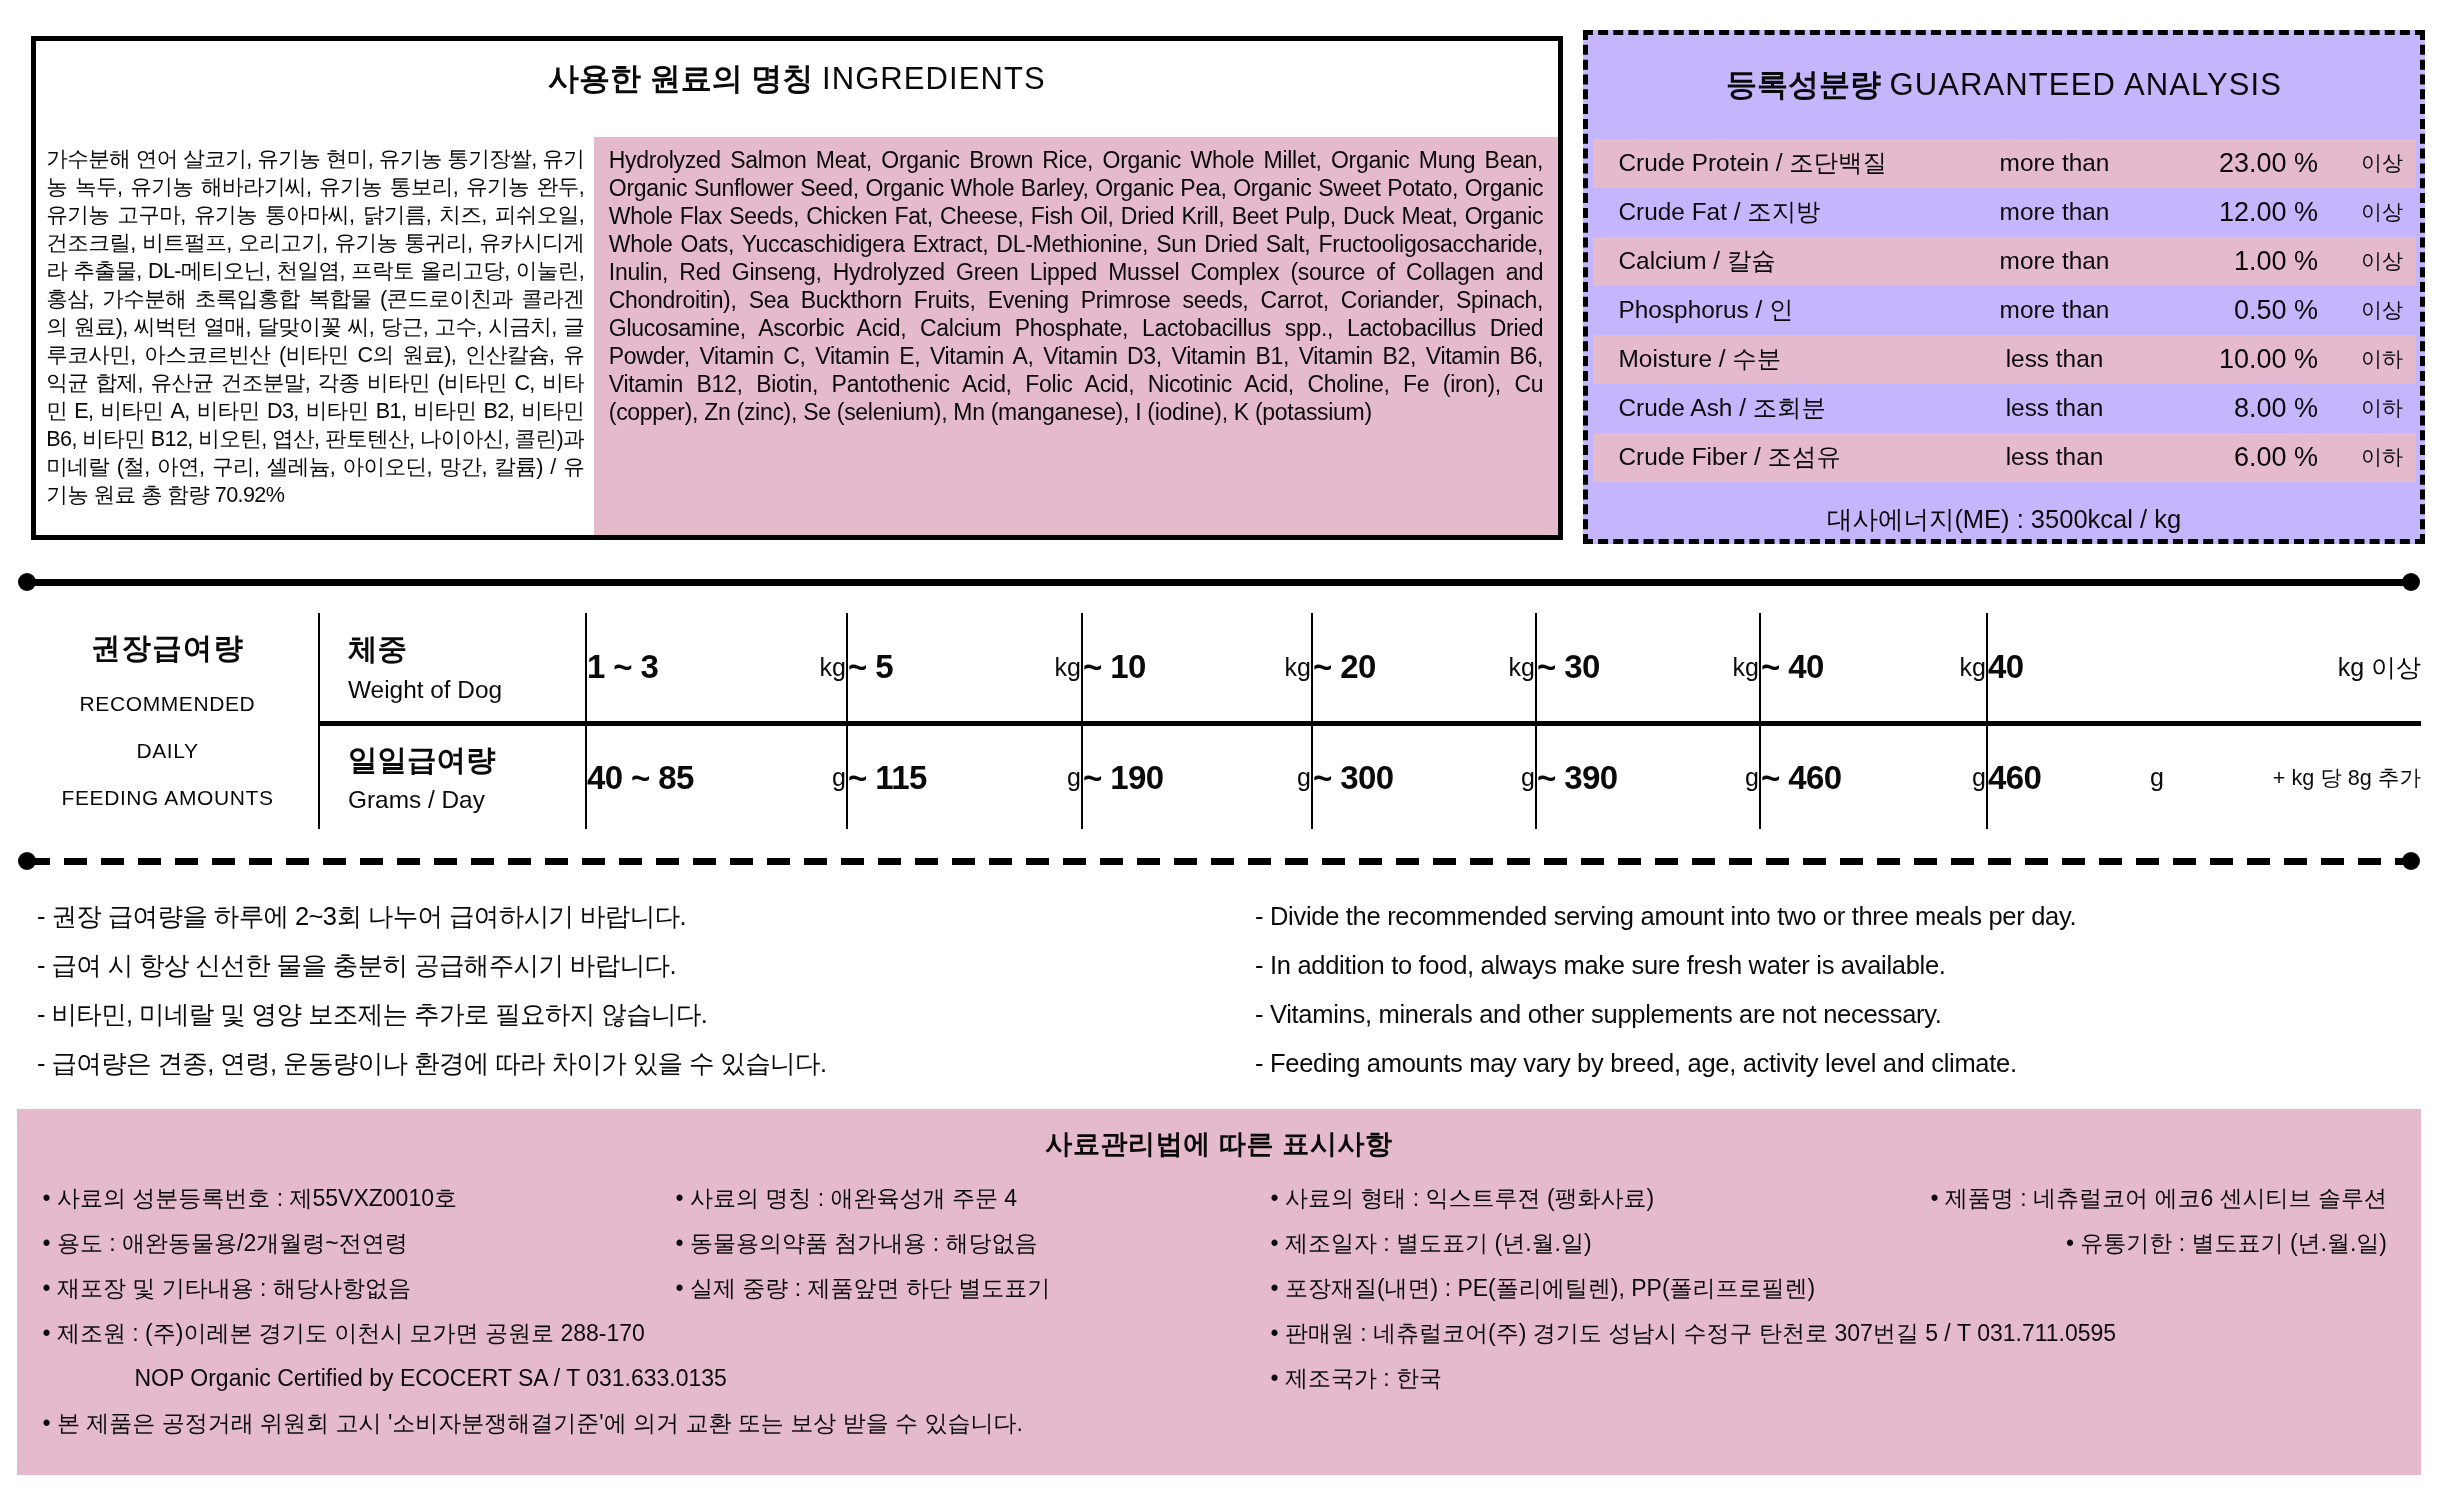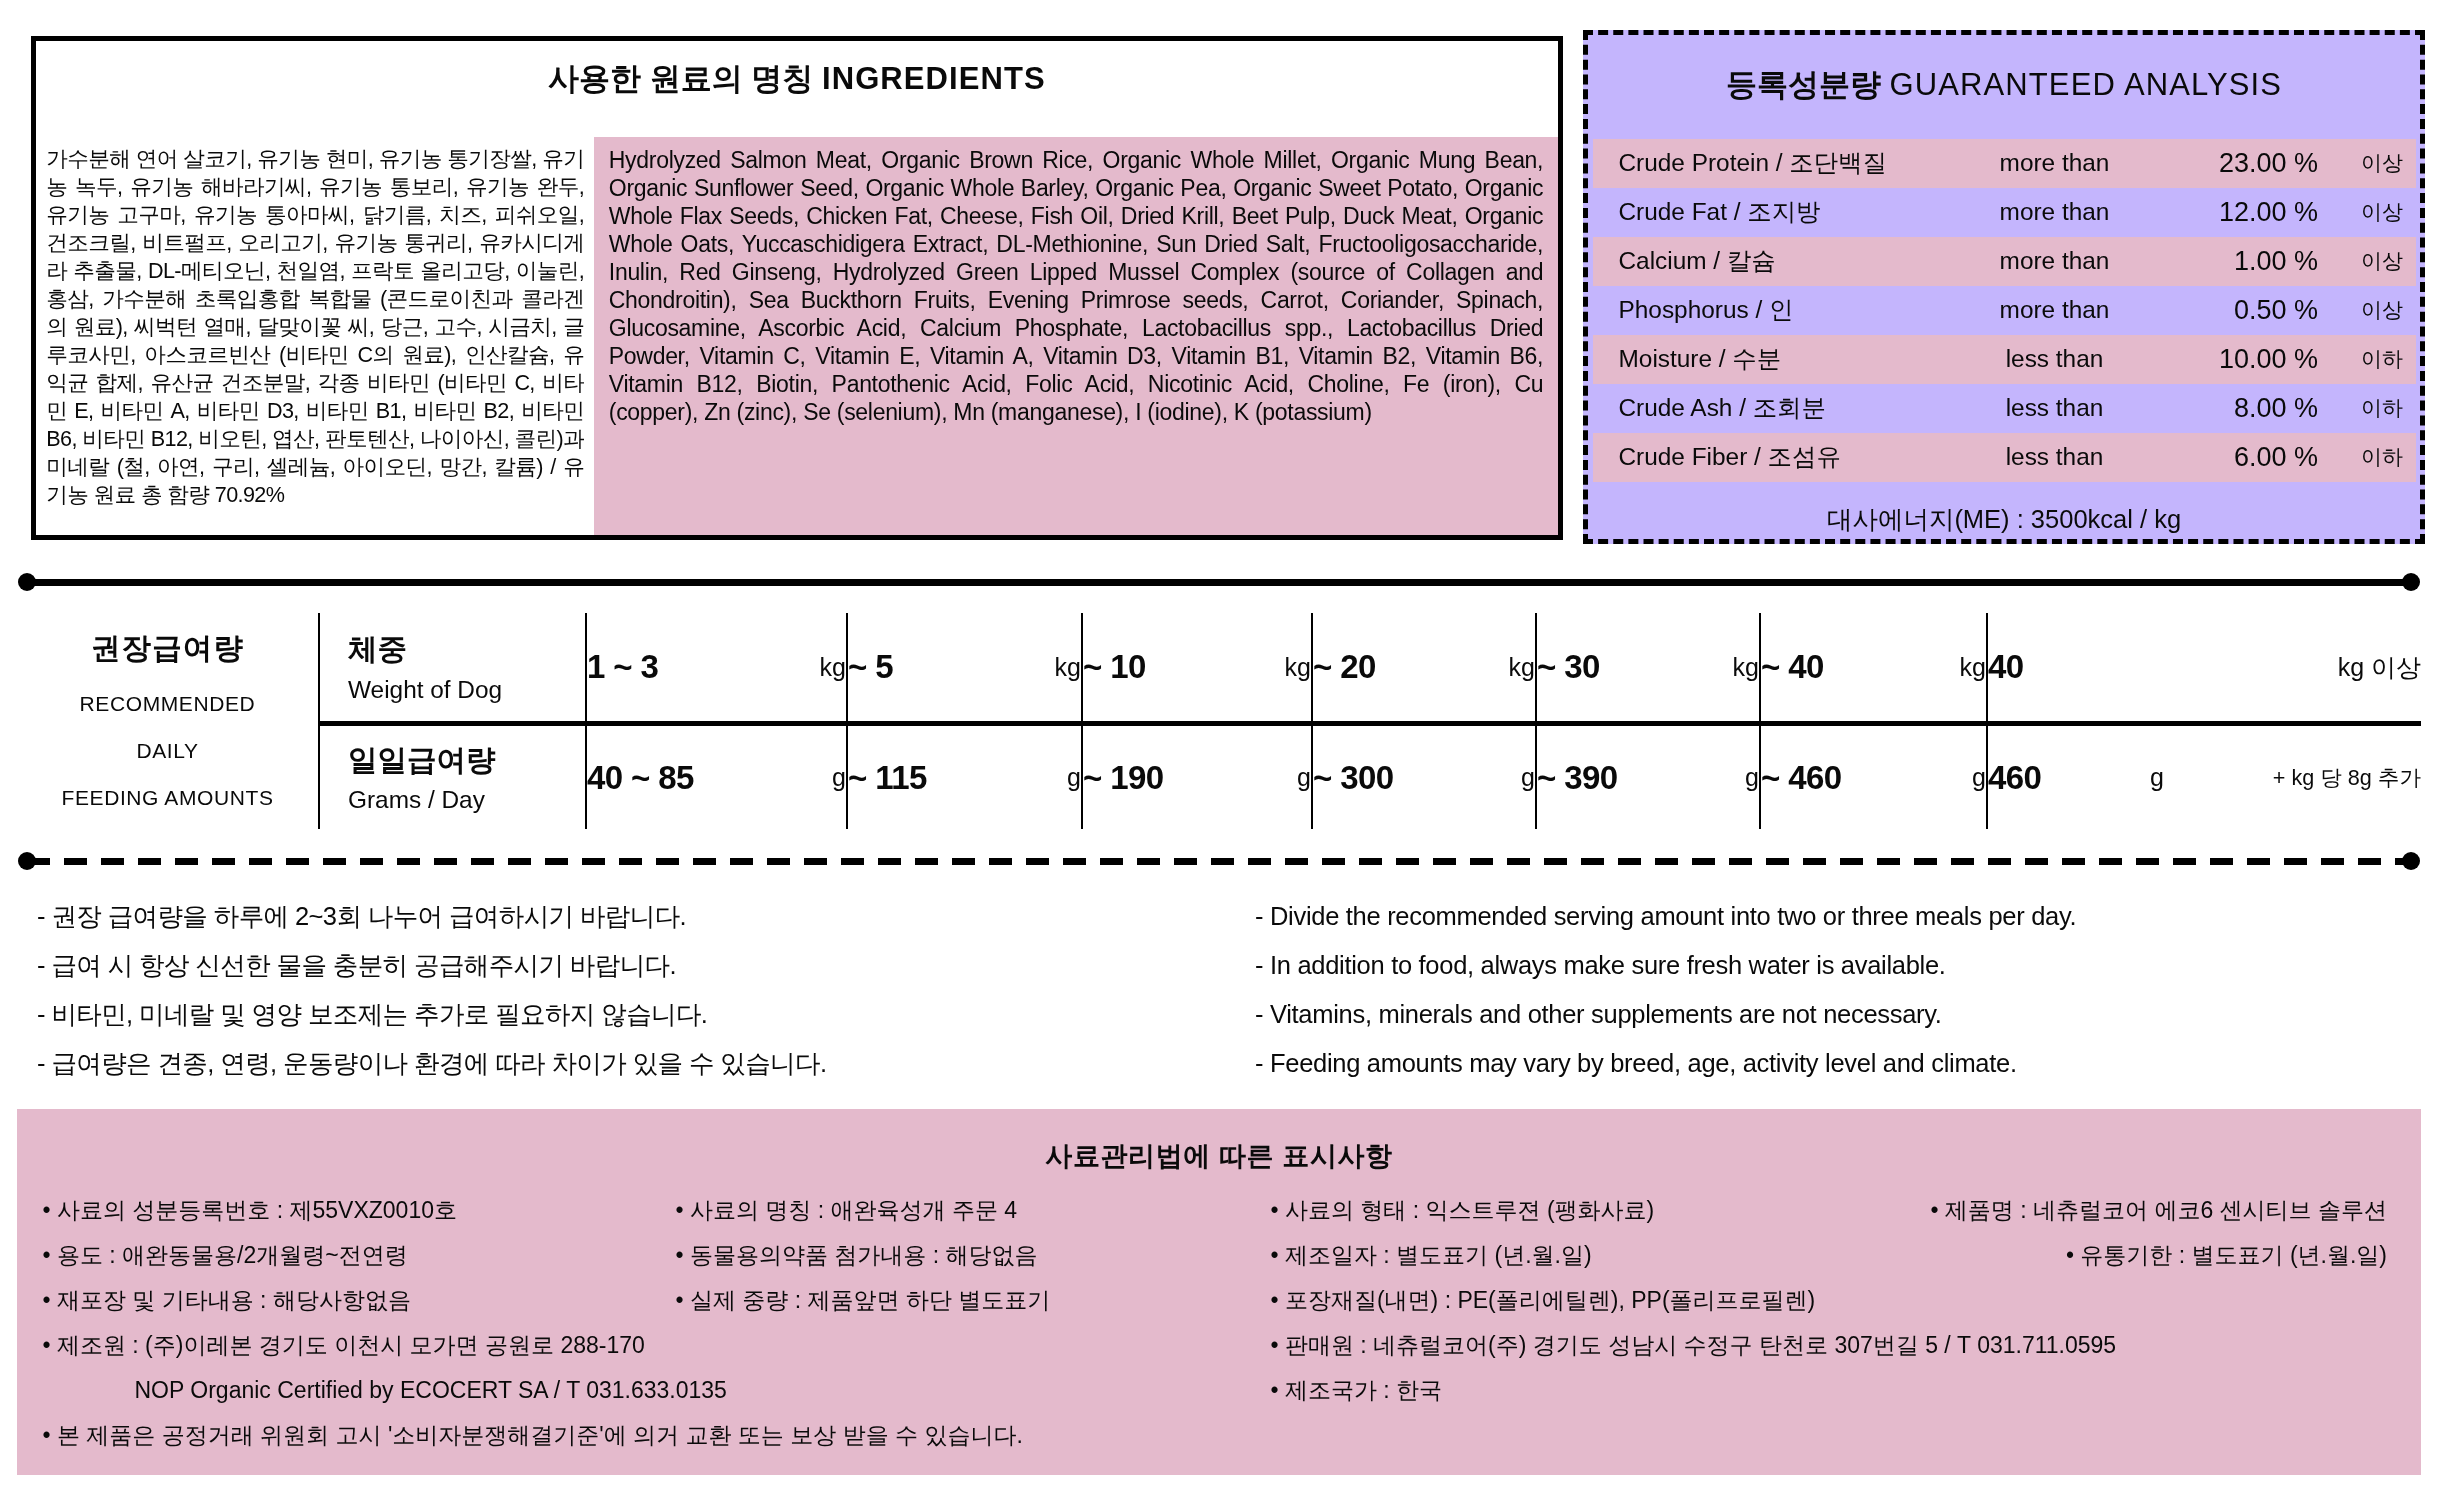--- a/index.html
+++ b/index.html
@@ -5,21 +5,21 @@
   :root{ --pink:#E4BACC; --ink:#0a0a0a; }
   *{margin:0;padding:0;box-sizing:border-box;}
   html,body{background:#fff;}
   body{font-family:"Liberation Sans","DejaVu Sans",sans-serif;color:var(--ink);}
   #page{position:relative;width:2438px;height:1508px;background:#fff;overflow:hidden;}
 
   
   .box-ingredients{position:absolute;left:31px;top:36px;width:1532px;height:504px;border:5.1px solid #000;background:#fff;}
   .ing-title{position:absolute;top:17px;left:0;width:100%;text-align:center;font-size:31px;letter-spacing:0;}
   .ing-title .ko{font-weight:bold;}
-  .ing-title .en{font-weight:bold;letter-spacing:1.1px;}
+  .ing-title .en{font-weight:normal;letter-spacing:1.1px;}
   .ing-ko{position:absolute;left:10.2px;top:104px;width:538px;height:390px;font-size:21.6px;line-height:28px;text-align:justify;letter-spacing:-0.6px;overflow:hidden;}
   .ing-en{position:absolute;left:558px;top:96px;right:0;bottom:0;background:var(--pink);padding:9px 14.8px;font-size:23px;line-height:28px;text-align:justify;letter-spacing:-0.3px;overflow:hidden;}
 
   
   .box-ga{position:absolute;left:1583px;top:29.5px;width:842px;height:514px;border:5.7px dashed #000;background:#c4b5fd;}
   .ga-title{position:absolute;top:29.5px;left:0;width:100%;text-align:center;font-size:31px;}
   .ga-title .ko{font-weight:bold;}
   .ga-title .en{font-weight:normal;letter-spacing:1.1px;}
   .ga-rows{position:absolute;top:104px;left:4.5px;right:4.5px;}
   .ga-row{height:49px;display:flex;align-items:center;padding:0 12.5px 0 26px;font-size:24.4px;}
@@ -54,21 +54,21 @@
   .fval .num{font-size:33px;font-weight:bold;letter-spacing:-0.6px;}
   .fval .unit{font-size:25px;}
   .fval .extra{font-size:21.6px;}
 
   
   .notes-ko{position:absolute;left:37px;top:892px;font-size:25.5px;line-height:49px;letter-spacing:-0.6px;}
   .notes-en{position:absolute;left:1255px;top:892px;font-size:25.5px;line-height:49px;letter-spacing:-0.3px;}
 
   
   .compliance{position:absolute;left:17px;top:1109px;width:2404px;height:366px;background:var(--pink);}
-  .comp-title{text-align:center;font-size:27px;font-weight:bold;padding-top:29px;letter-spacing:0.6px;}
+  .comp-title{text-align:center;font-size:27px;font-weight:bold;padding-top:17px;letter-spacing:0.6px;}
   .comp-grid{display:grid;grid-template-columns:633px 595px 1fr max-content;
     padding:23px 34px 0 25.5px;row-gap:18px;font-size:23px;line-height:27px;white-space:nowrap;}
   .ci::before{content:"• ";}
   .ci.nb::before{content:"";}
   .ci.right{justify-self:end;}
   .span2a{grid-column:1/3;} .span2b{grid-column:3/5;} .span4{grid-column:1/5;}
   .indent{padding-left:92px;}
 </style>
 </head>
 <body>

